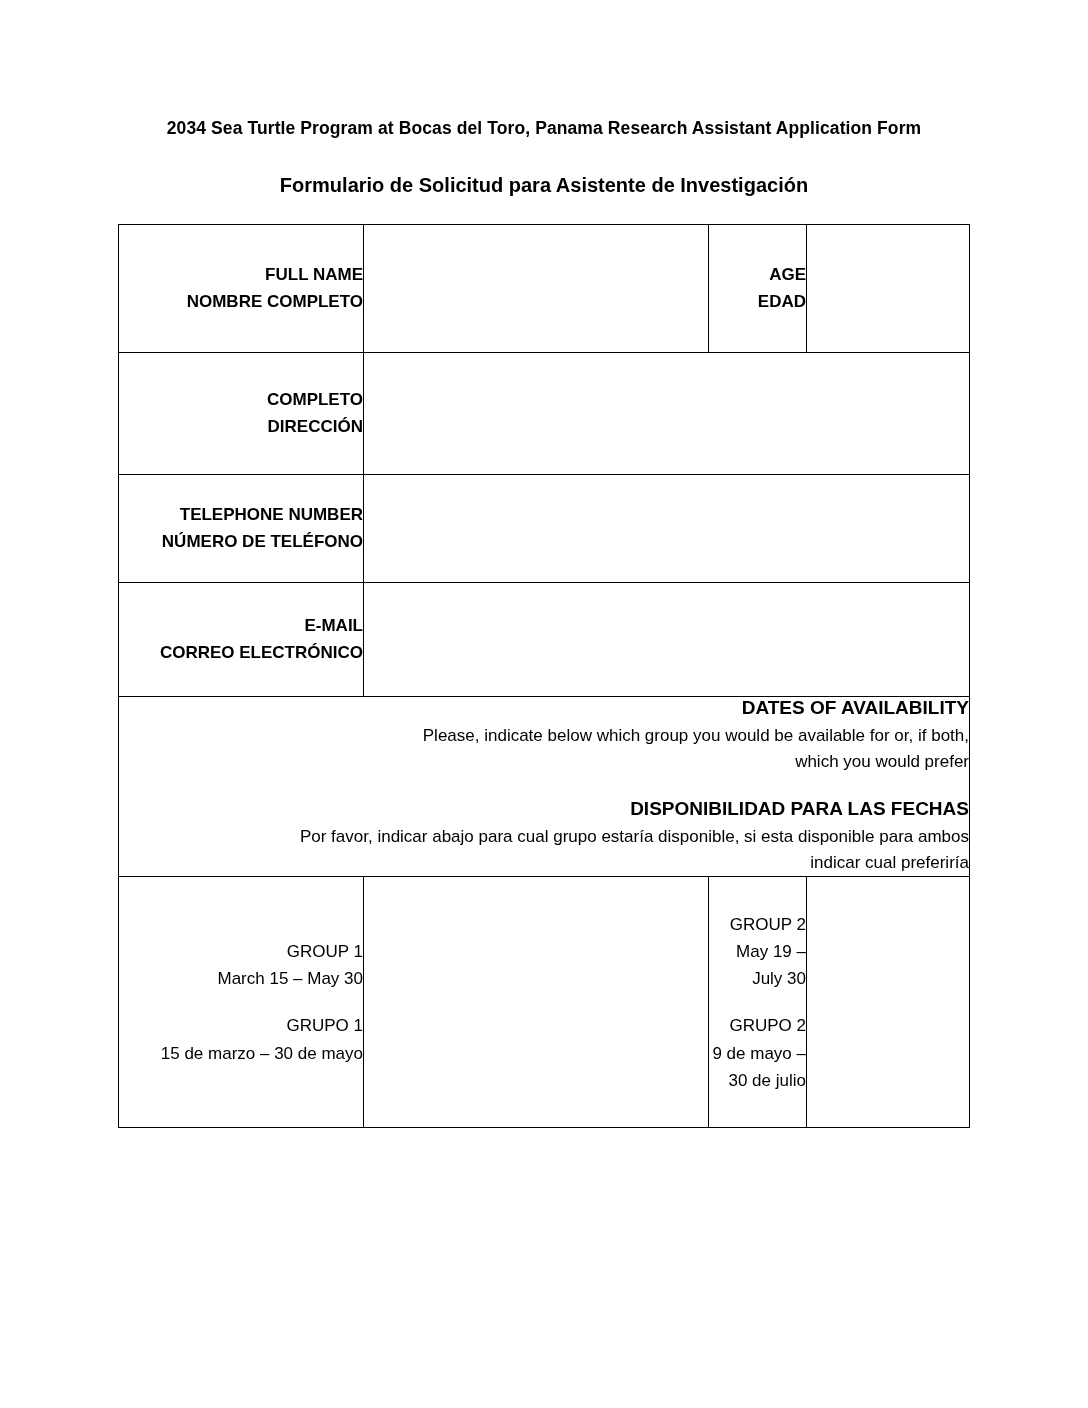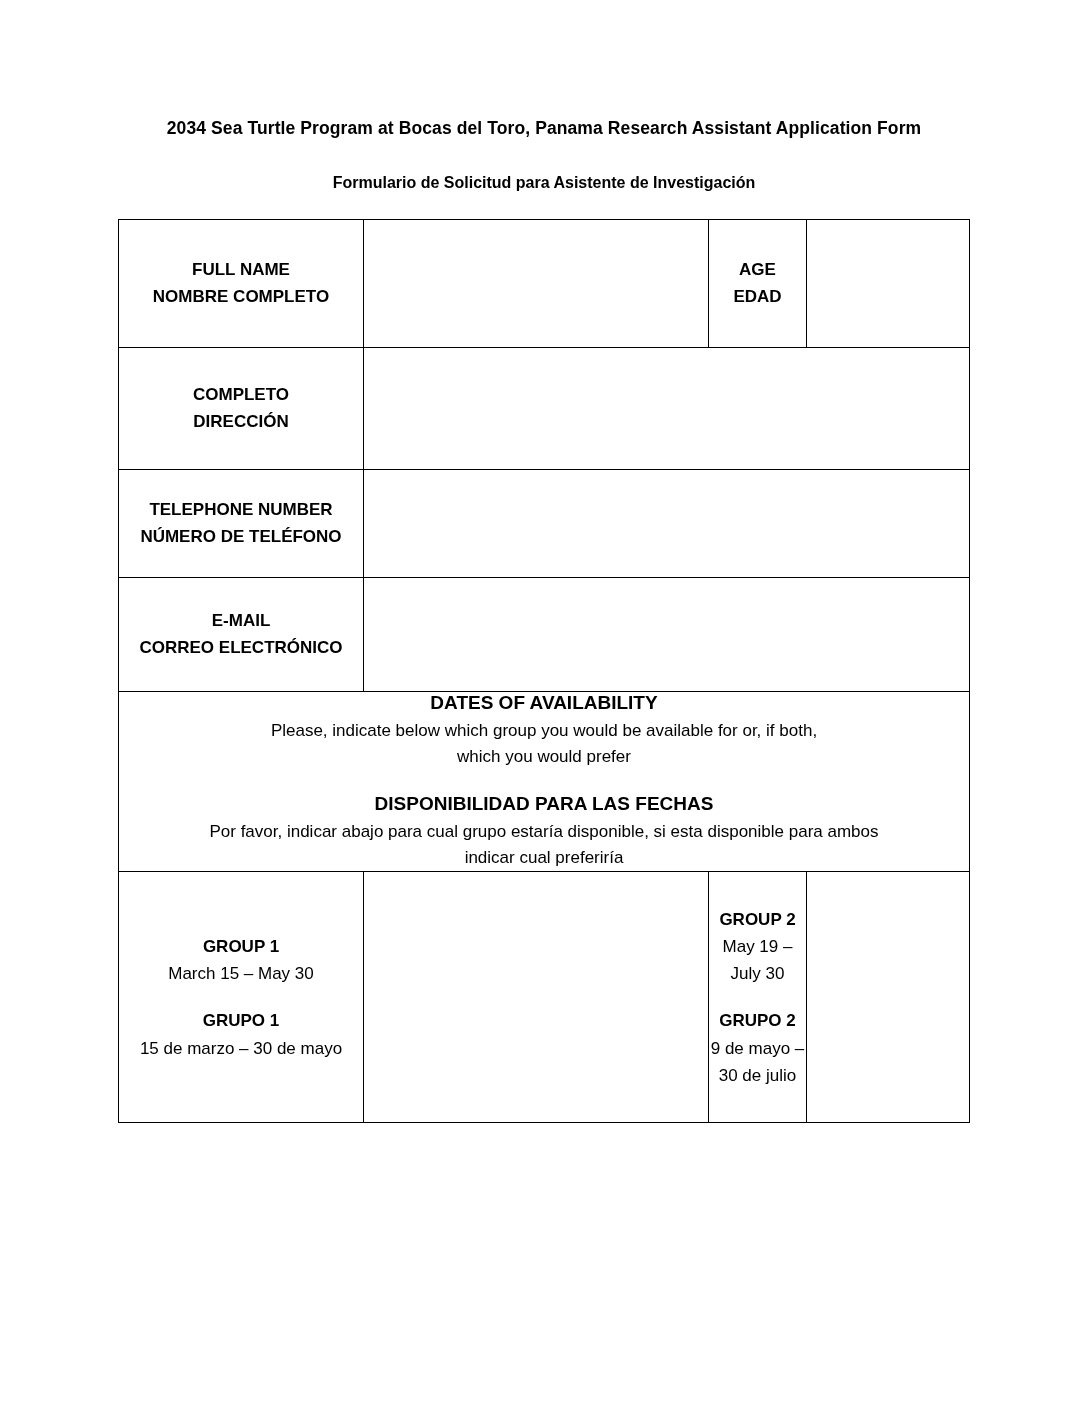--- a/index.html
+++ b/index.html
@@ -24,34 +24,35 @@
   .title-block {
     text-align: center;
     padding-top: 118px;
   }
   .title-line-1 {
     font-size: 17.5px;
     font-weight: bold;
     letter-spacing: 0.1px;
   }
   .title-line-2 {
-    font-size: 16px;
+    font-size: 20px;
     font-weight: bold;
     margin-top: 35px;
   }
   table.form {
     border-collapse: collapse;
     width: 851px;
     margin: 27px auto 0 auto;
     table-layout: fixed;
   }
   table.form td {
     border: 1.3px solid #000000;
     vertical-align: middle;
     padding: 0;
+    text-align: right;
   }
   .lbl {
     text-align: center;
     font-weight: bold;
     font-size: 17px;
     line-height: 1.55;
     padding: 8px 10px;
   }
   .cell-blank {
     background: #ffffff;
@@ -79,21 +80,21 @@
   }
   .group-cell {
     text-align: center;
     font-size: 17px;
     line-height: 1.6;
     padding: 18px 10px;
     height: 250px;
     vertical-align: middle;
   }
   .group-cell .g-name {
-    font-weight: bold;
+    font-weight: normal;
   }
   .group-cell .g-dates {
     font-weight: normal;
   }
   .group-cell .g-space {
     height: 20px;
   }
 </style>
 </head>
 <body>

